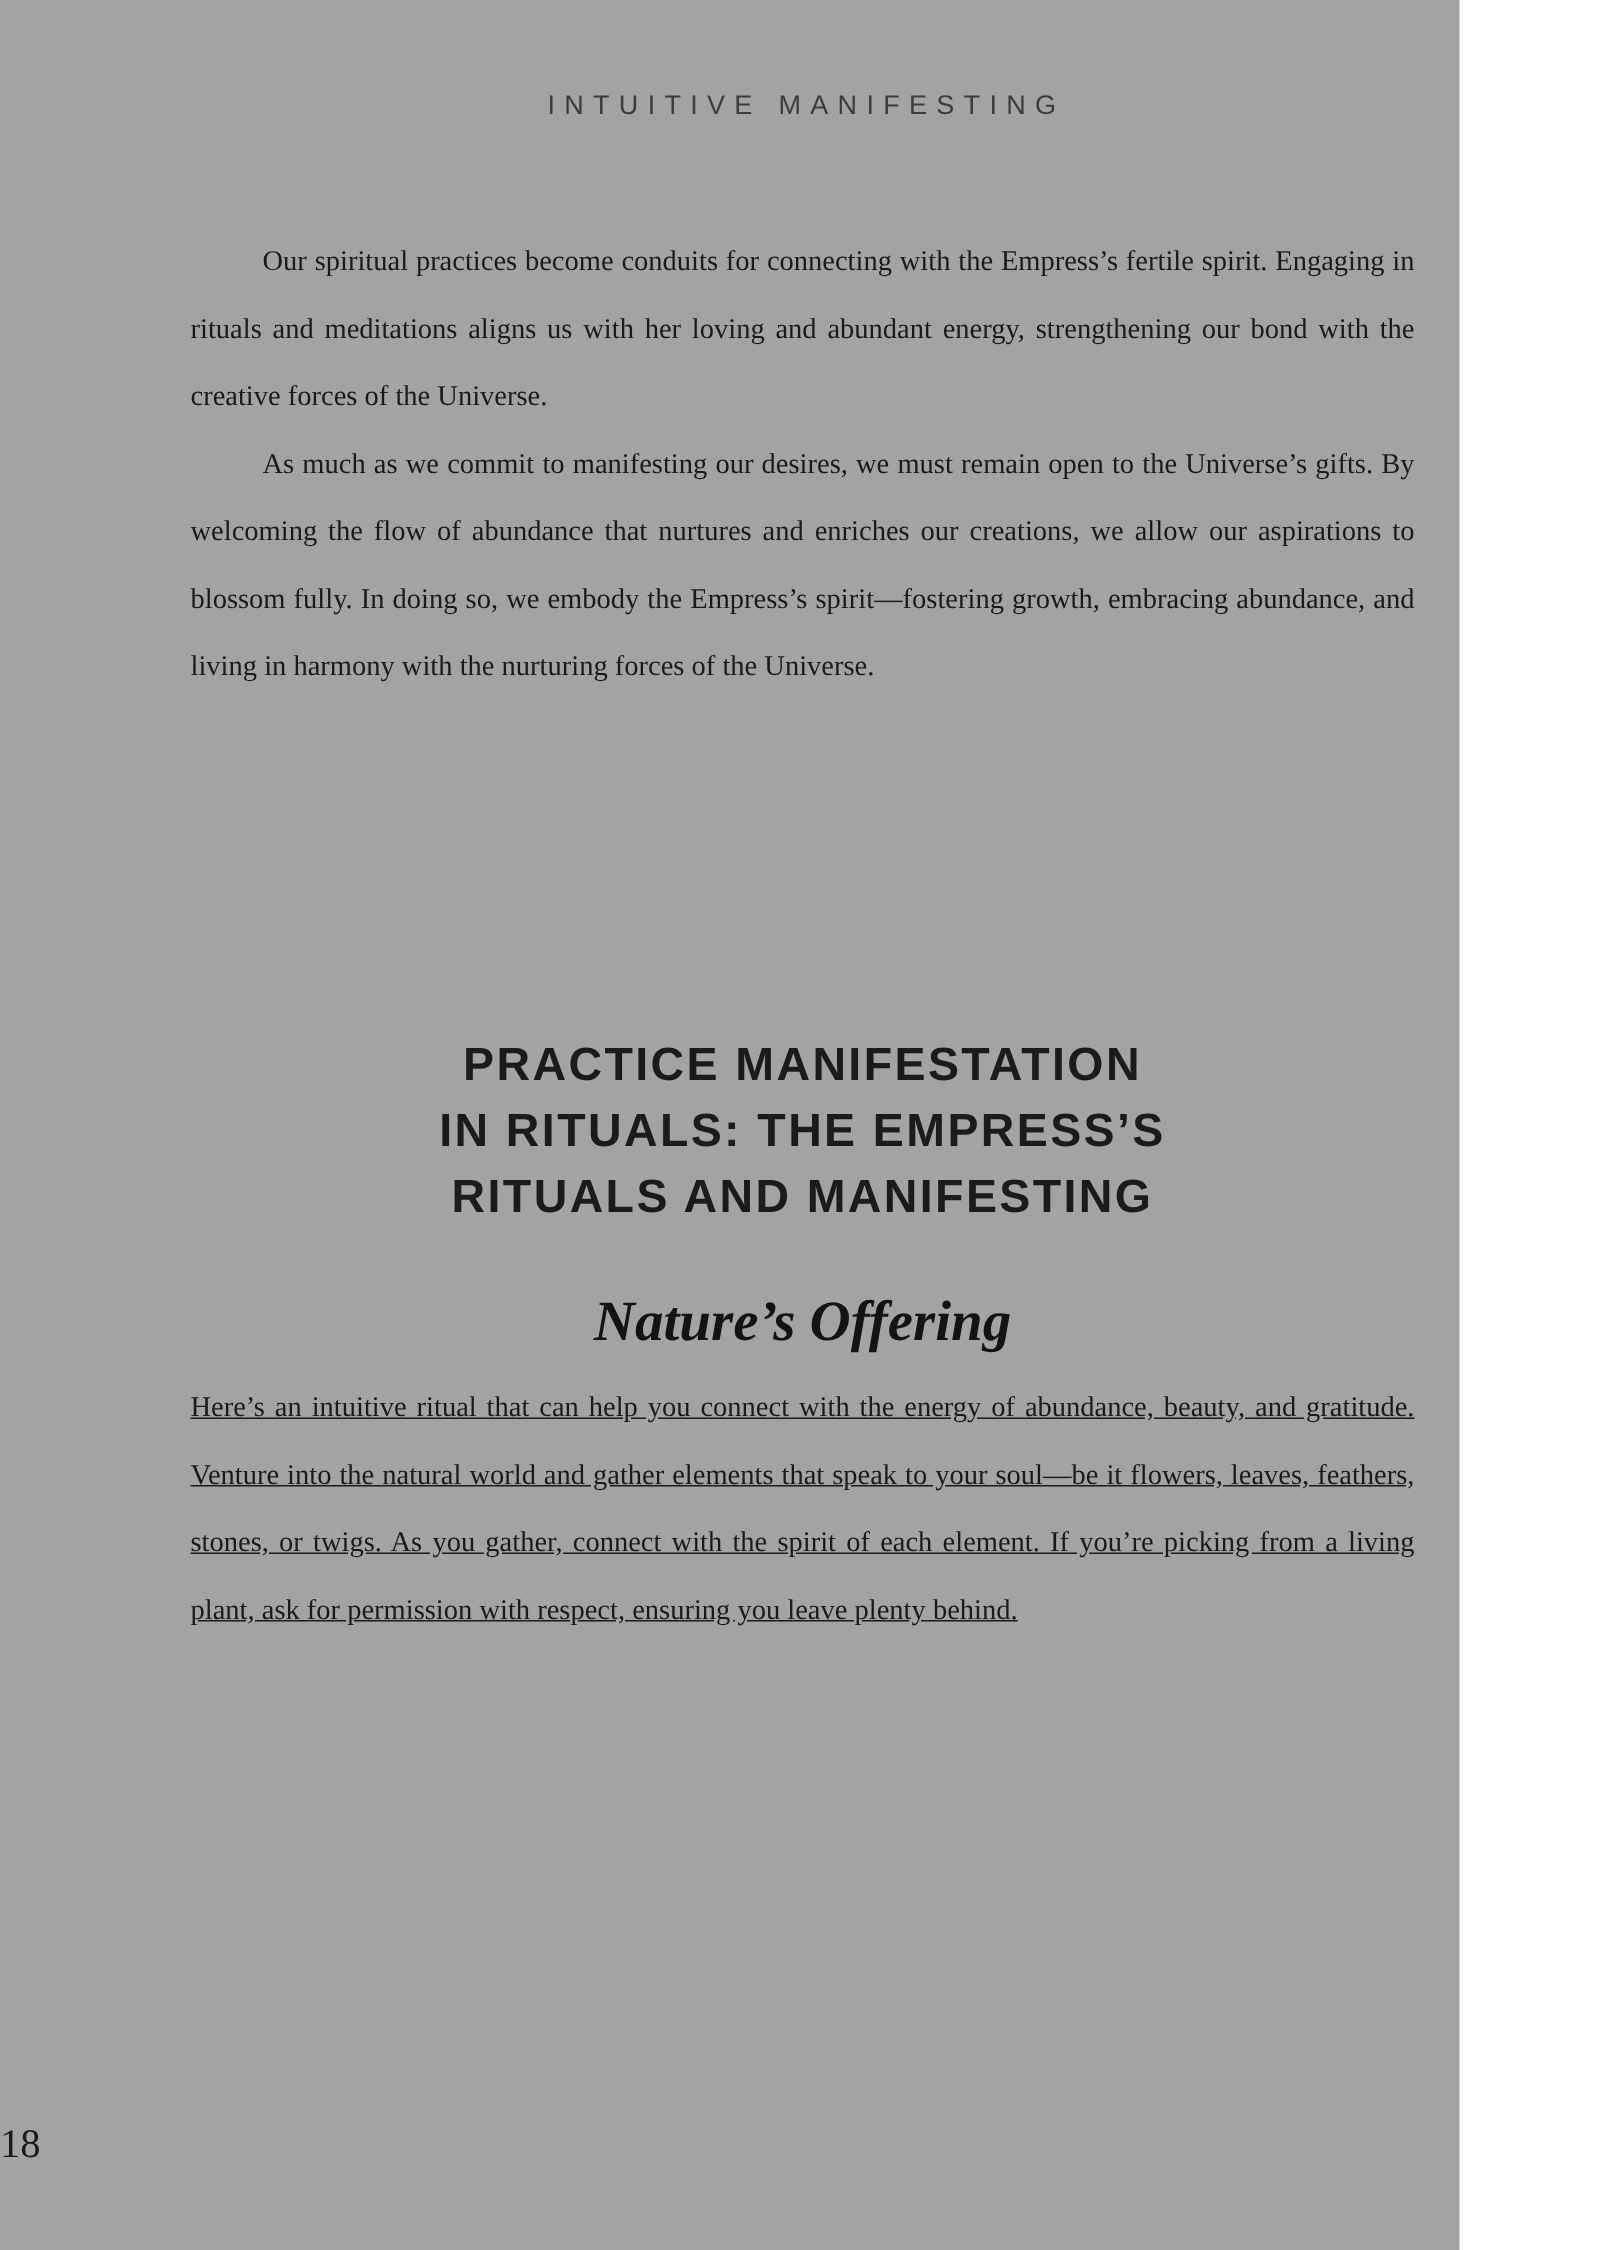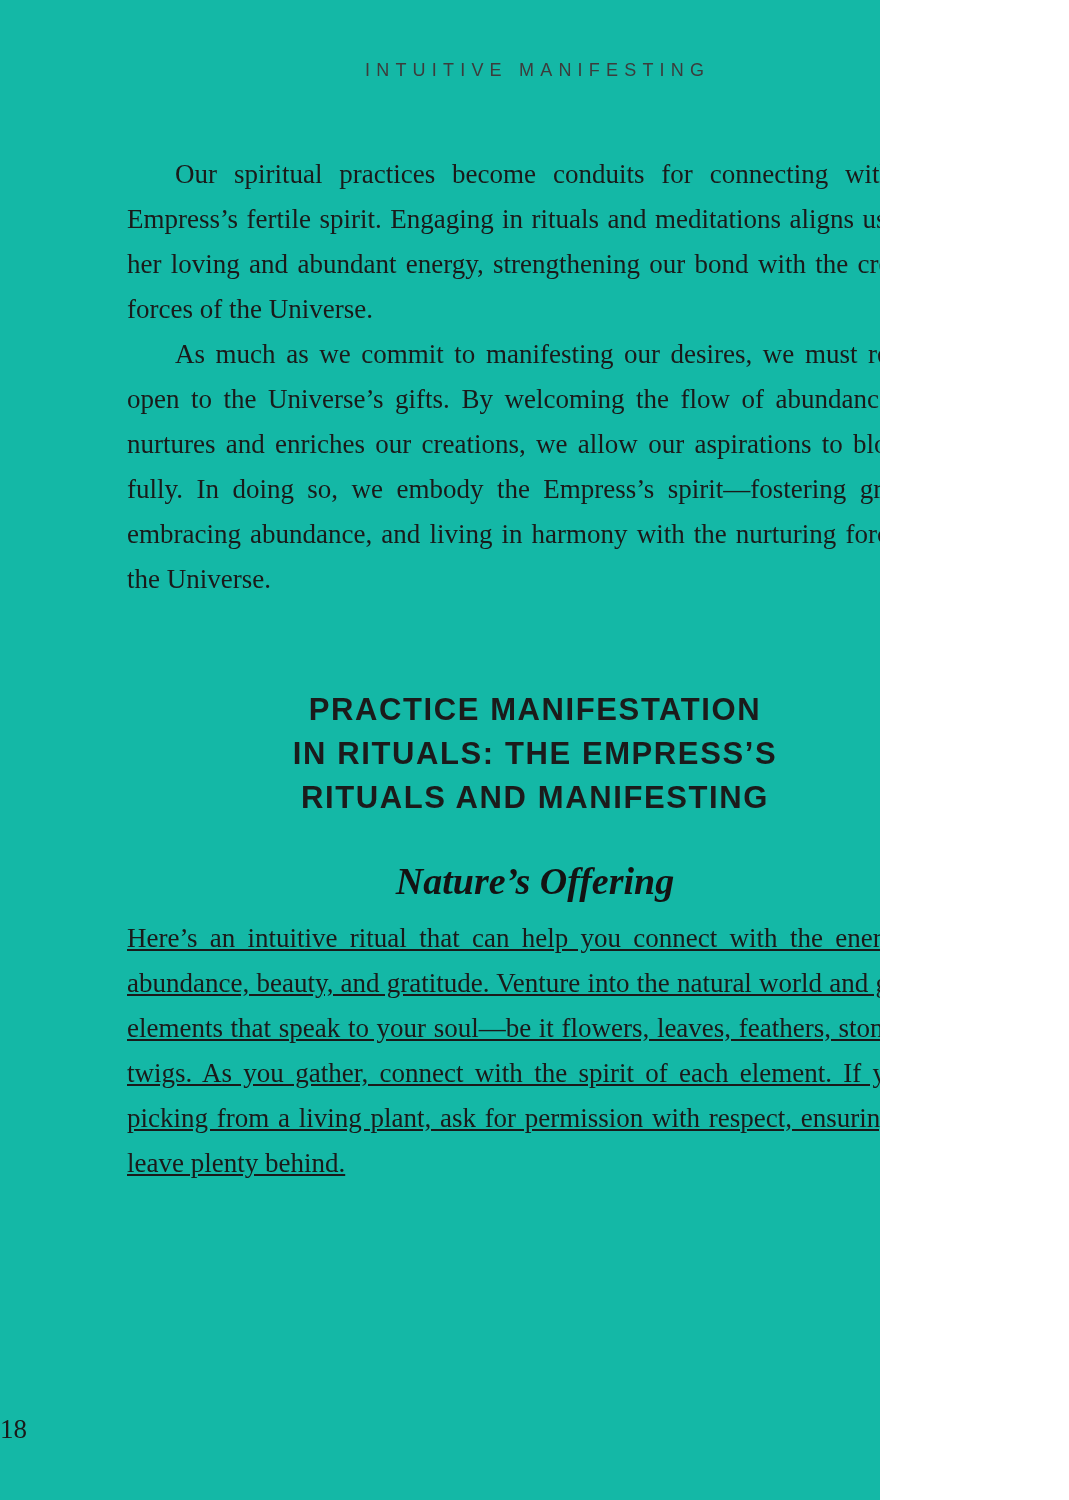--- a/index.html
+++ b/index.html
@@ -6,23 +6,23 @@
     margin: 0;
     padding: 0;
     background: #ffffff;
   }
   body {
     font-family: "Liberation Serif", "DejaVu Serif", serif;
     color: #1a1a1a;
   }
   .page {
     position: relative;
-    width: 880px;
+    width: 973px;
     height: 1500px;
-    background: #14b8a6;
+    background: #a3a3a3;
     overflow: hidden;
     box-sizing: border-box;
   }
 
   
   .running-head {
     position: absolute;
     top: 58px;
     left: 0;
     width: 1069px;
@@ -41,21 +41,21 @@
   .content {
     position: absolute;
     left: 127px;
     top: 152px;
     width: 816px;
   }
 
   p.body-par {
     margin: 0;
     font-family: "Liberation Serif", "DejaVu Serif", serif;
-    font-size: 27px;
+    font-size: 19px;
     line-height: 45px;
     text-align: justify;
     text-justify: inter-word;
     color: #1a1a1a;
     hyphens: none;
     -webkit-hyphens: none;
   }
   p.body-par.indent {
     text-indent: 48px;
   }

